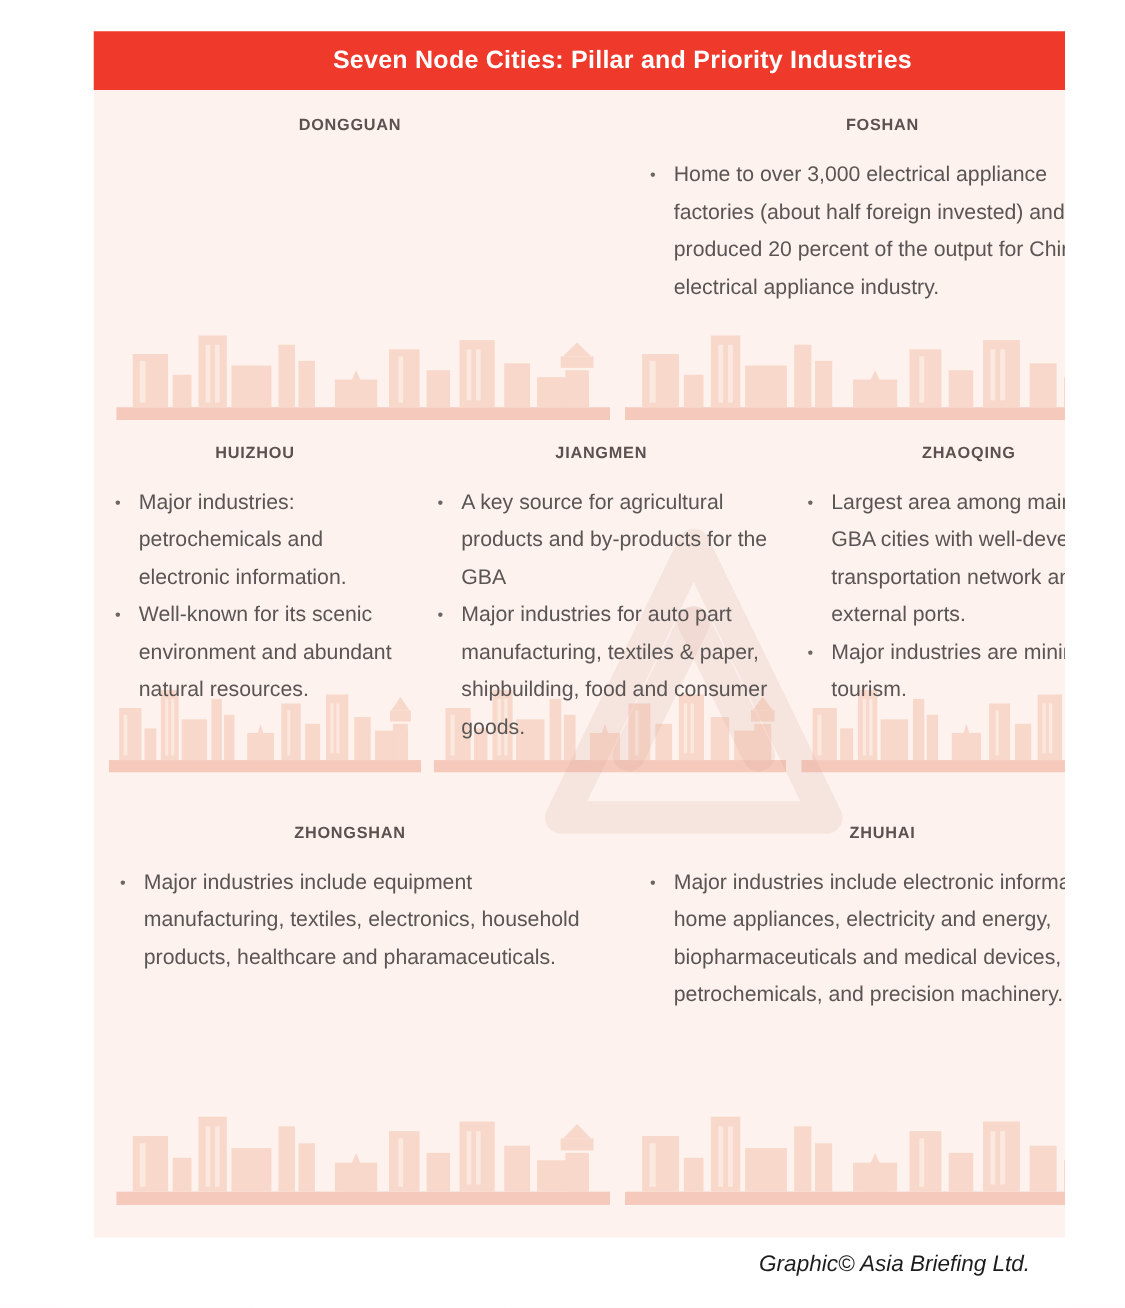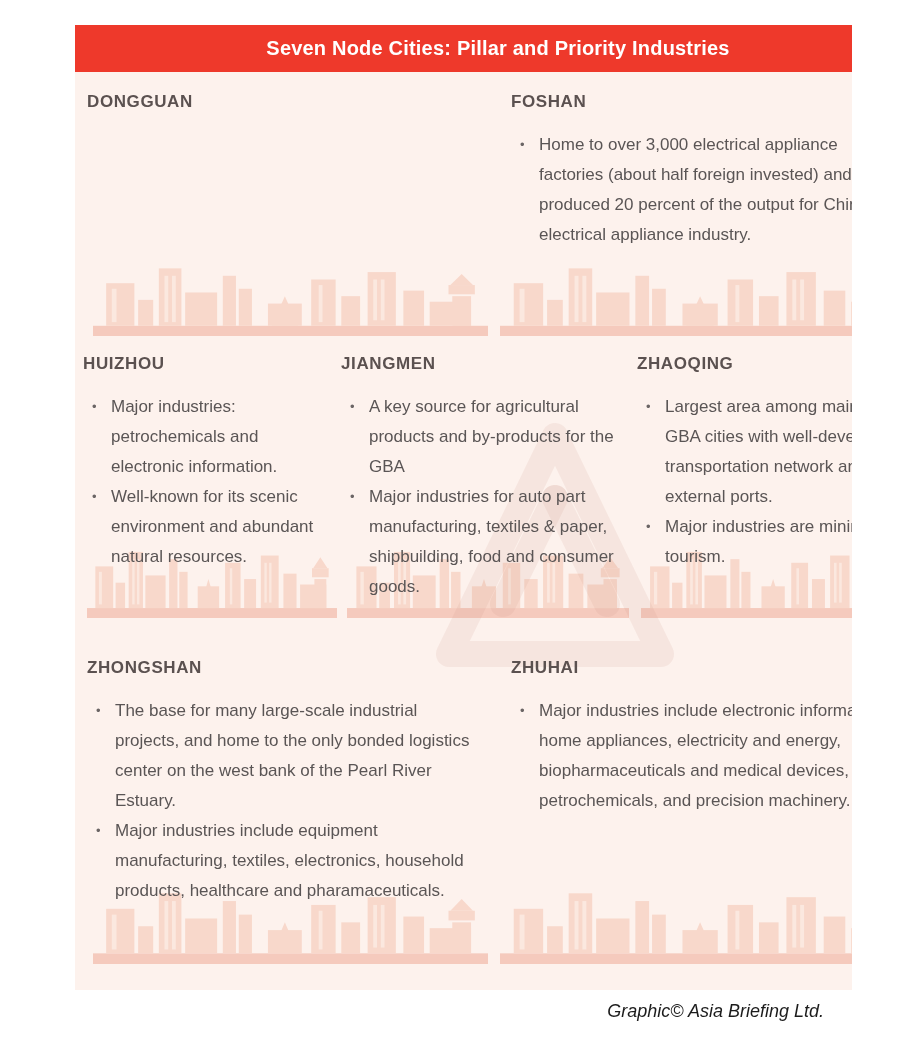--- a/index.html
+++ b/index.html
@@ -20,21 +20,21 @@
   }
   .decor { position:absolute; pointer-events:none; }
   .row { position:absolute; left:0; width:100%; display:grid; z-index:2; }
   .row-2col { grid-template-columns: 412px 434px; }
   .row-3col { grid-template-columns: 258px 296px 292px; }
   .row1 { top:20px; }
   .row2 { top:282px; }
   .row3 { top:586px; }
   .city-section { position:relative; padding:0 8px; }
   .city-name {
-    text-align:left; color:#5b5150; font-size:17px; font-weight:bold;
+    text-align:center; color:#5b5150; font-size:13px; font-weight:bold;
     letter-spacing:0.6px; margin-bottom:18px;
   }
   ul.bullets { list-style:none; }
   ul.bullets li {
     position:relative; color:#5a5555; font-size:17px; line-height:30px;
     padding-left:28px; margin:0;
   }
   ul.bullets li::before {
     content:"\2022"; position:absolute; left:9px; top:0px;
     font-size:13px; color:#6b6565;
@@ -172,21 +172,20 @@
             <li>Largest area among mainland GBA cities with well-developed transportation network and eight external ports.</li>
             <li>Major industries are mining and tourism.</li>
           </ul>
         </div>
       </div>
 
       <div class="row row-2col row3">
         <div class="city-section pad-wide">
           <div class="city-name">ZHONGSHAN</div>
           <ul class="bullets">
-            <li>The base for many large-scale industrial projects, and home to the only bonded logistics center on the west bank of the Pearl River Estuary.</li>
             <li>Major industries include equipment manufacturing, textiles, electronics, household products, healthcare and pharamaceuticals.</li>
           </ul>
         </div>
         <div class="city-section pad-right">
           <div class="city-name">ZHUHAI</div>
           <ul class="bullets">
             <li>Major industries include electronic information, home appliances, electricity and energy, biopharmaceuticals and medical devices, petrochemicals, and precision machinery.</li>
           </ul>
         </div>
       </div>

